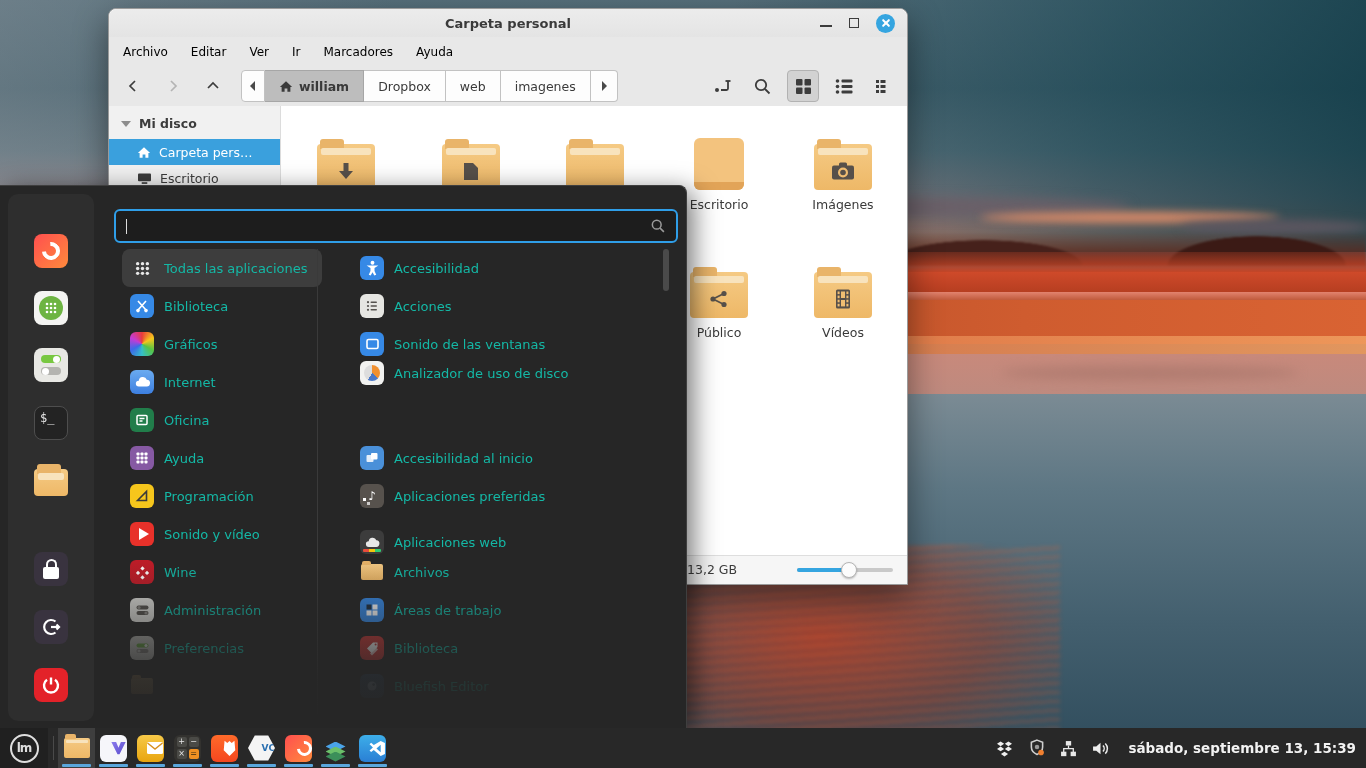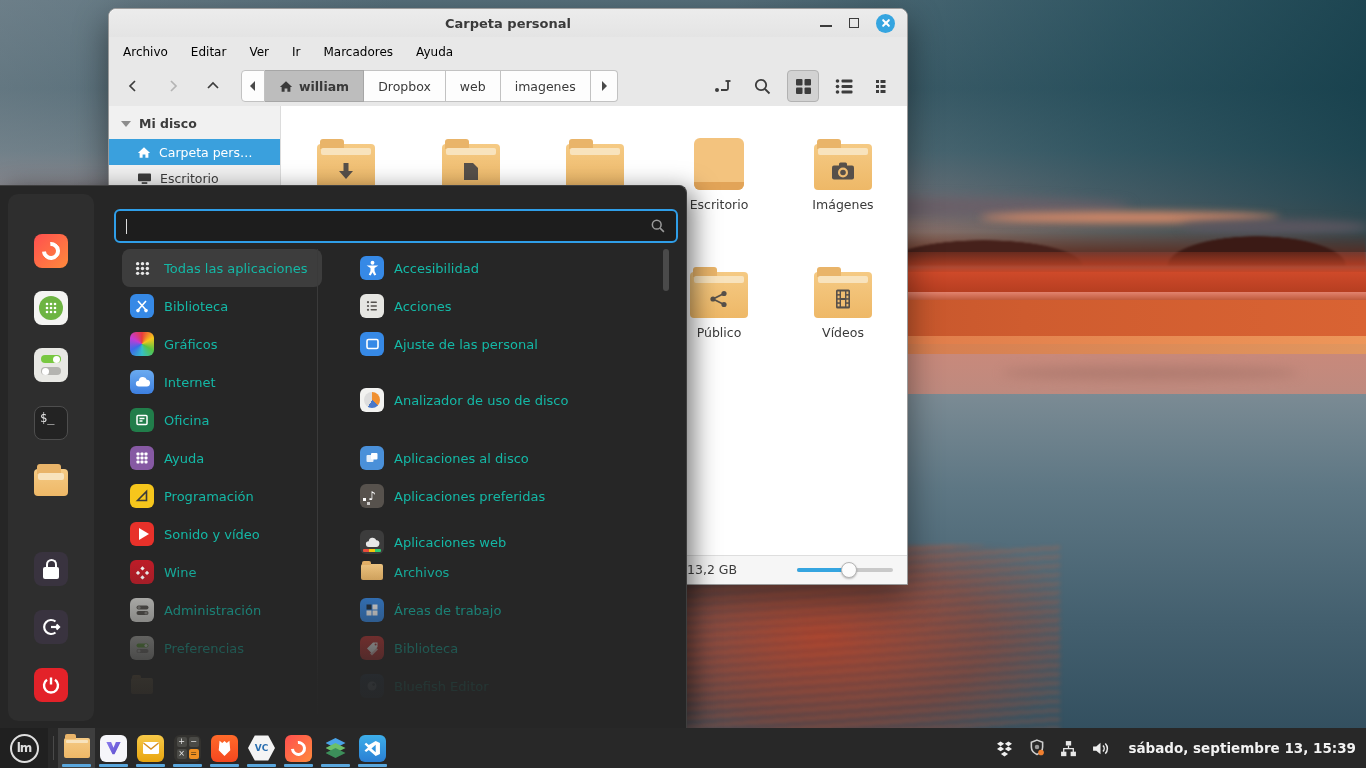--- a/index.html
+++ b/index.html
@@ -150,21 +150,21 @@
   
   #taskbar{position:absolute;left:0;bottom:0;width:1366px;height:40px;background:#282828;z-index:100}
   .mintbtn{position:absolute;left:0;top:0;width:48px;height:40px;background:#202020;display:flex;align-items:center;justify-content:center}
   .mintring{width:29px;height:29px;border:2.5px solid #dedede;border-radius:50%;box-sizing:border-box;
     display:flex;align-items:center;justify-content:center;color:#dedede;font-size:12px;font-weight:bold;letter-spacing:-1px}
   .tbsep{position:absolute;left:53px;top:8px;width:1px;height:24px;background:#4a4a4a}
   .tbapps{position:absolute;left:58px;top:0;height:40px;display:flex}
   .tbapp{width:37px;height:40px;position:relative;display:flex;align-items:center;justify-content:center}
   .tbapp.active{background:#3e3e3e}
   .tbapp .uline{position:absolute;left:4px;right:4px;bottom:1px;height:3px;background:#5aa7dd;border-radius:1px}
-  .tbicon{width:27px;height:27px;border-radius:6px;display:flex;align-items:center;justify-content:center;position:relative}
+  .tbicon{width:27px;height:27px;border-radius:6px;display:flex;align-items:center;justify-content:flex-end;position:relative}
   .tb-folder{position:relative;width:26px;height:20px;border-radius:2px;background:linear-gradient(#f5ca84,#eeb867)}
   .tb-folder::before{content:"";position:absolute;top:-4px;left:1px;width:11px;height:5px;border-radius:2px 2px 0 0;background:#e9b469}
   .tb-folder::after{content:"";position:absolute;top:2px;left:2px;right:2px;height:3px;border-radius:1px;background:#f8e3bd}
   .tb-proton{background:#f6f6fa}
   .vshape{width:17px;height:15px;background:linear-gradient(135deg,#8f7ff0,#5546c8);
     clip-path:polygon(8% 10%,36% 10%,50% 48%,64% 10%,92% 10%,56% 92%,44% 92%)}
   .tb-mail{background:linear-gradient(#f7c948,#e8a50f)}
   .tb-calc{background:#33322f;display:grid;grid-template-columns:10px 10px;grid-gap:2px;padding:0;place-content:center}
   .calccell{width:10px;height:10px;border-radius:2px;background:#4a4a46;color:#e8e8e8;font-size:8px;line-height:10px;text-align:center}
   .calccell.eq{background:#f09022;color:#3a2a10}
@@ -629,36 +629,36 @@
         </svg>
     </span>
     <span class="mlabel">Accesibilidad</span>
   </div>
   <div class="mrow" style="left:352px;top:139px">
     <span class="mic ic-ajuste">
       <svg width="15" height="14" viewBox="0 0 15 14">
           <rect x="2" y="2.5" width="11" height="9" rx="1.5" fill="none" stroke="#fff" stroke-width="1.6"></rect>
         </svg>
     </span>
-    <span class="mlabel">Ajuste de las personal</span>
-  </div>
-  <div class="mrow" style="left:352px;top:195px">
+    <span class="mlabel">Sonido de las ventanas</span>
+  </div>
+  <div class="mrow" style="left:352px;top:168px">
     <span class="mic ic-analizador">
         <div class="pie"></div>
       </span>
     <span class="mlabel">Analizador de uso de disco</span>
   </div>
   <div class="mrow" style="left:352px;top:253px">
     <span class="mic ic-appsinicio">
       <svg width="14" height="14" viewBox="0 0 14 14">
           <rect x="1.5" y="4" width="7" height="7" rx="1" fill="#fff" opacity=".85"></rect>
           <rect x="6" y="2" width="6.5" height="6.5" rx="1" fill="#fff"></rect>
         </svg>
     </span>
-    <span class="mlabel">Aplicaciones al disco</span>
+    <span class="mlabel">Accesibilidad al inicio</span>
   </div>
   <div class="mrow" style="left:352px;top:291px">
     <span class="mic ic-appspref">
       <span style="color:#fff;font-size:12px">♪</span>
       <svg width="7" height="7" viewBox="0 0 7 7" style="position:absolute;left:3px;bottom:3px">
           <rect x="0" y="0" width="3" height="3" fill="#fff"></rect>
           <rect x="4" y="4" width="3" height="3" fill="#fff" opacity=".7"></rect>
         </svg>
     </span>
     <span class="mlabel">Aplicaciones preferidas</span>

